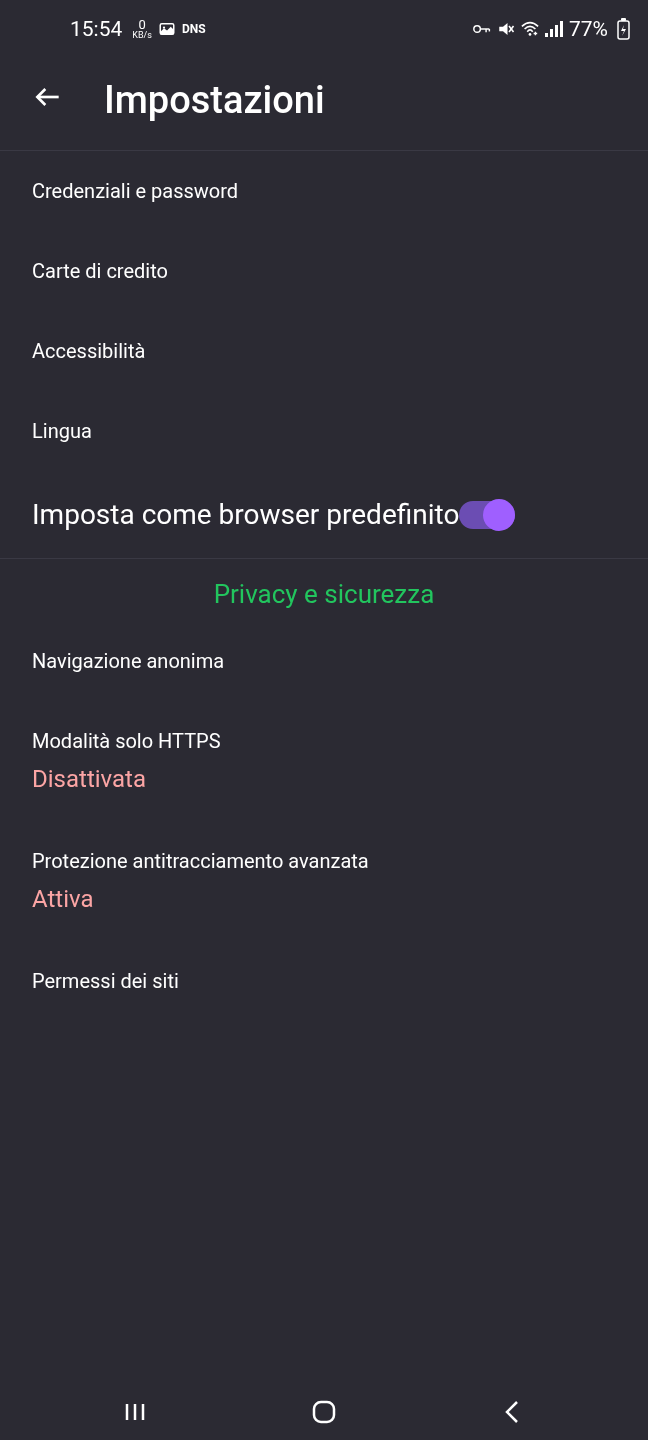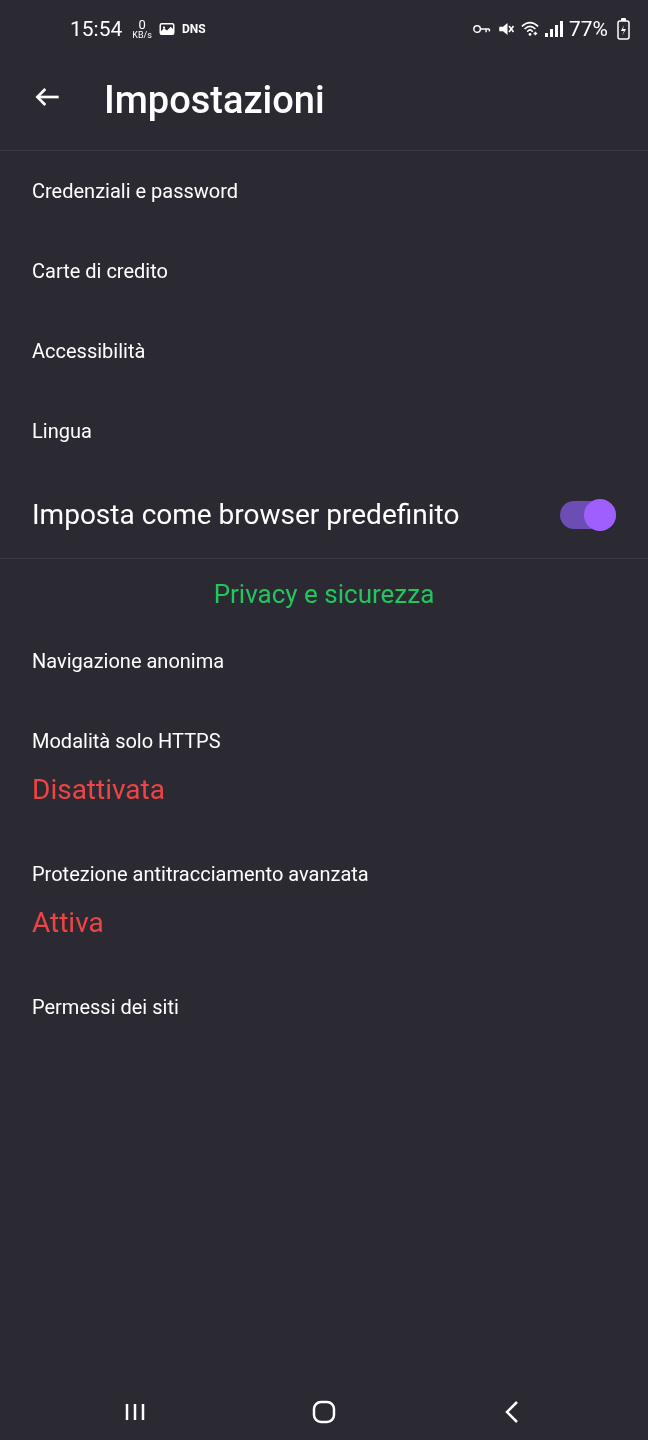--- a/index.html
+++ b/index.html
@@ -94,28 +94,28 @@
     }
     .settings-item {
       padding: 28px 32px;
     }
     .settings-item-label {
       font-size: 20px;
       font-weight: 400;
       color: #ffffff;
     }
     .settings-item-subtitle {
-      font-size: 28px;
-      font-weight: 400;
-      color: #ef4444;
-      margin-top: 20px;
+      font-size: 24px;
+      font-weight: 400;
+      color: #fca5a5;
+      margin-top: 12px;
     }
     .settings-item-toggle {
       display: flex;
-      justify-content: space-between;
+      justify-content: flex-start;
       align-items: center;
       padding: 24px 32px 24px 32px;
     }
     .toggle-label {
       font-size: 28px;
       font-weight: 400;
       color: #ffffff;
       line-height: 1.4;
     }
     .toggle-switch {

